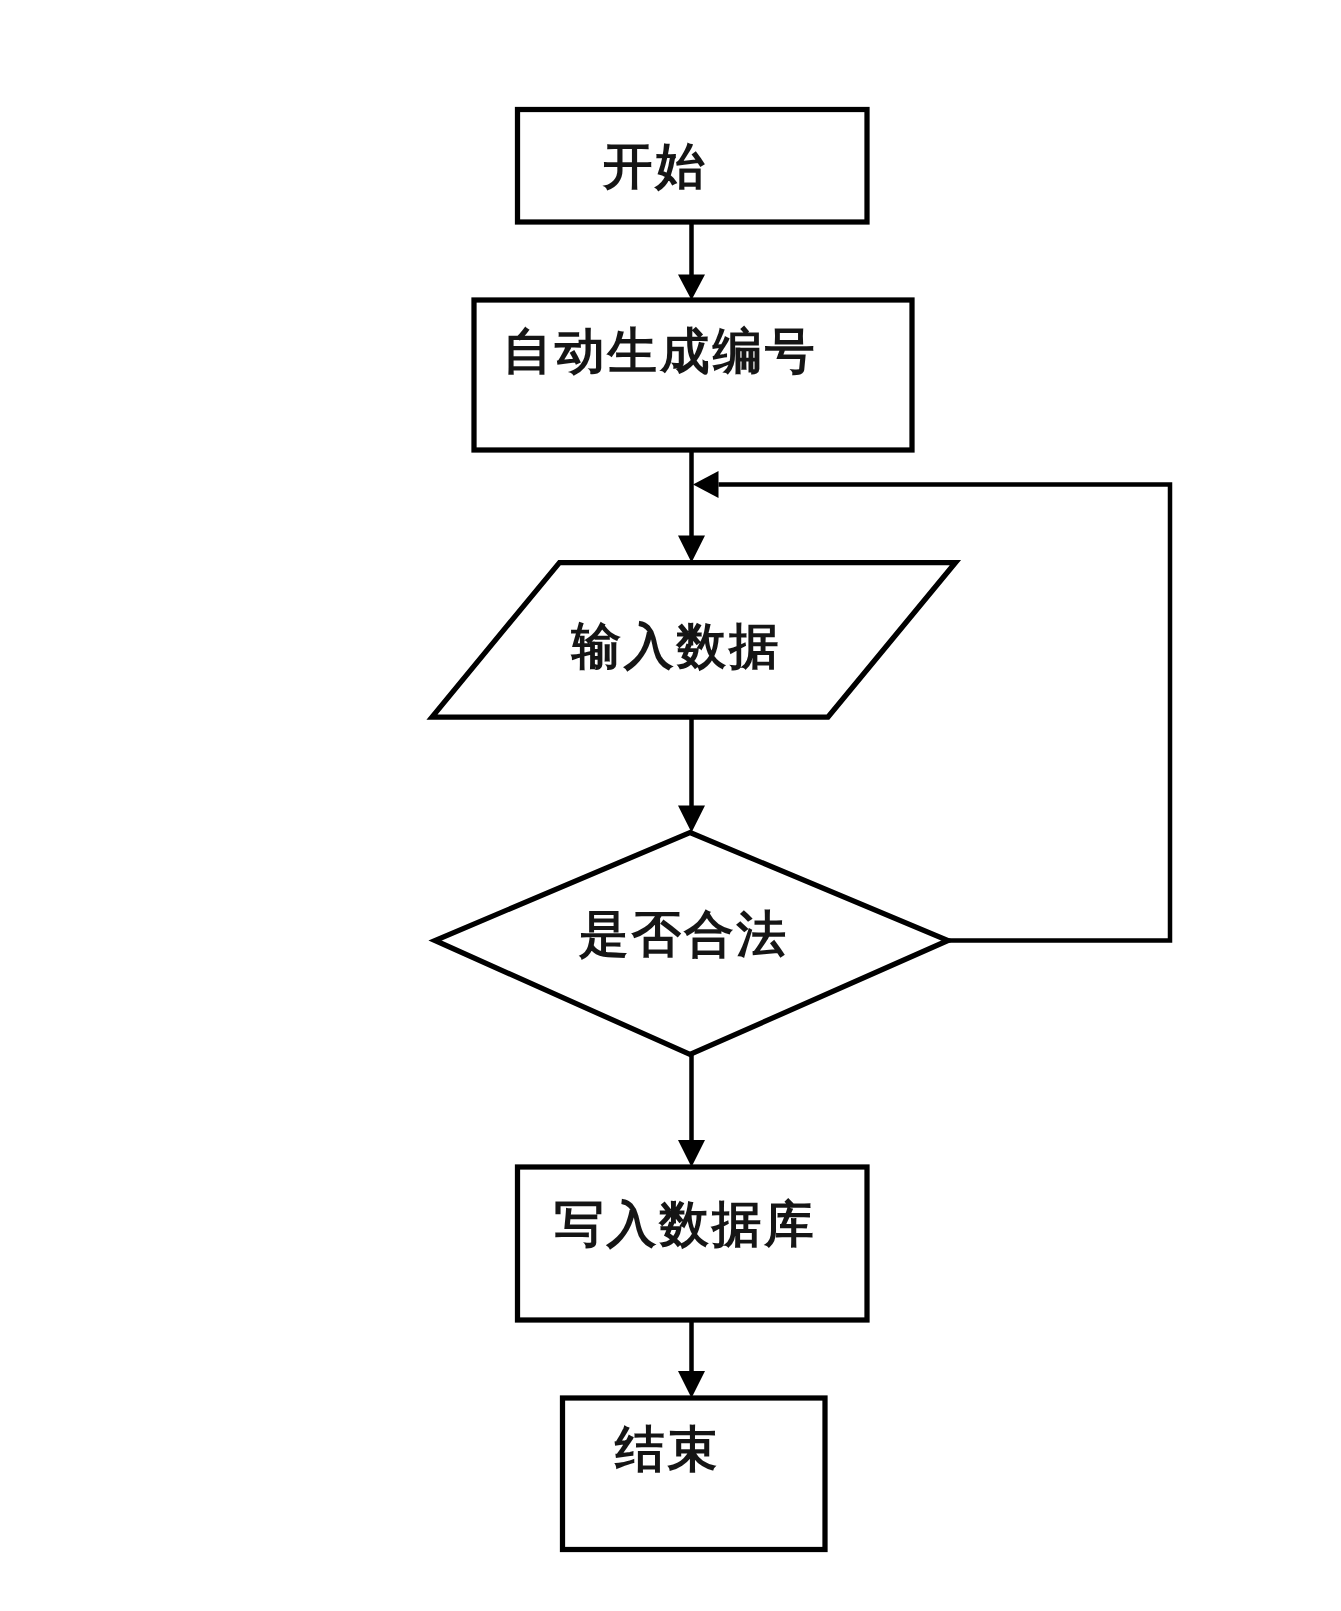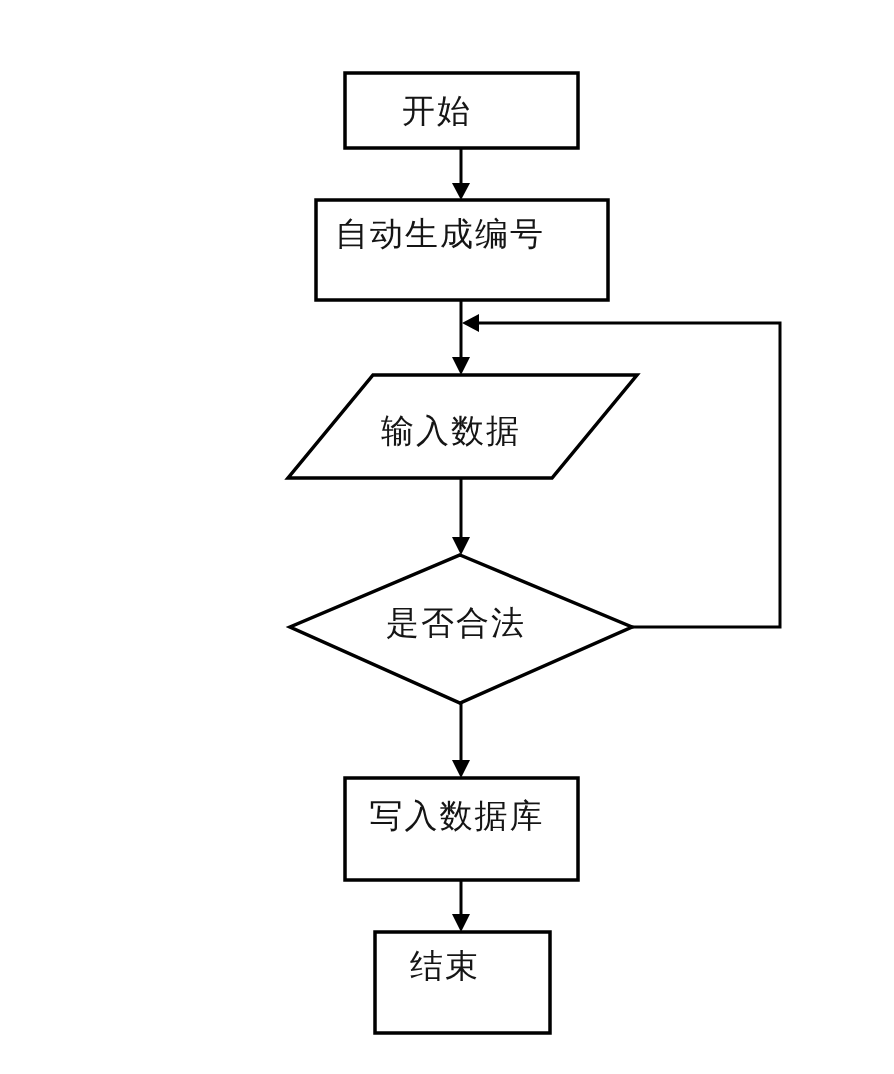--- a/index.html
+++ b/index.html
@@ -10,20 +10,21 @@
   body {
     width: 894px;
     height: 1074px;
     overflow: hidden;
     font-family: "Liberation Serif", "DejaVu Serif", serif;
   }
   .canvas-wrap {
     position: relative;
     width: 894px;
     height: 1074px;
+    font-weight: bold;
   }
   svg {
     display: block;
   }
   .node-shape {
     fill: #ffffff;
     stroke: #000000;
     stroke-width: 3.5px;
   }
   .edge-line {

